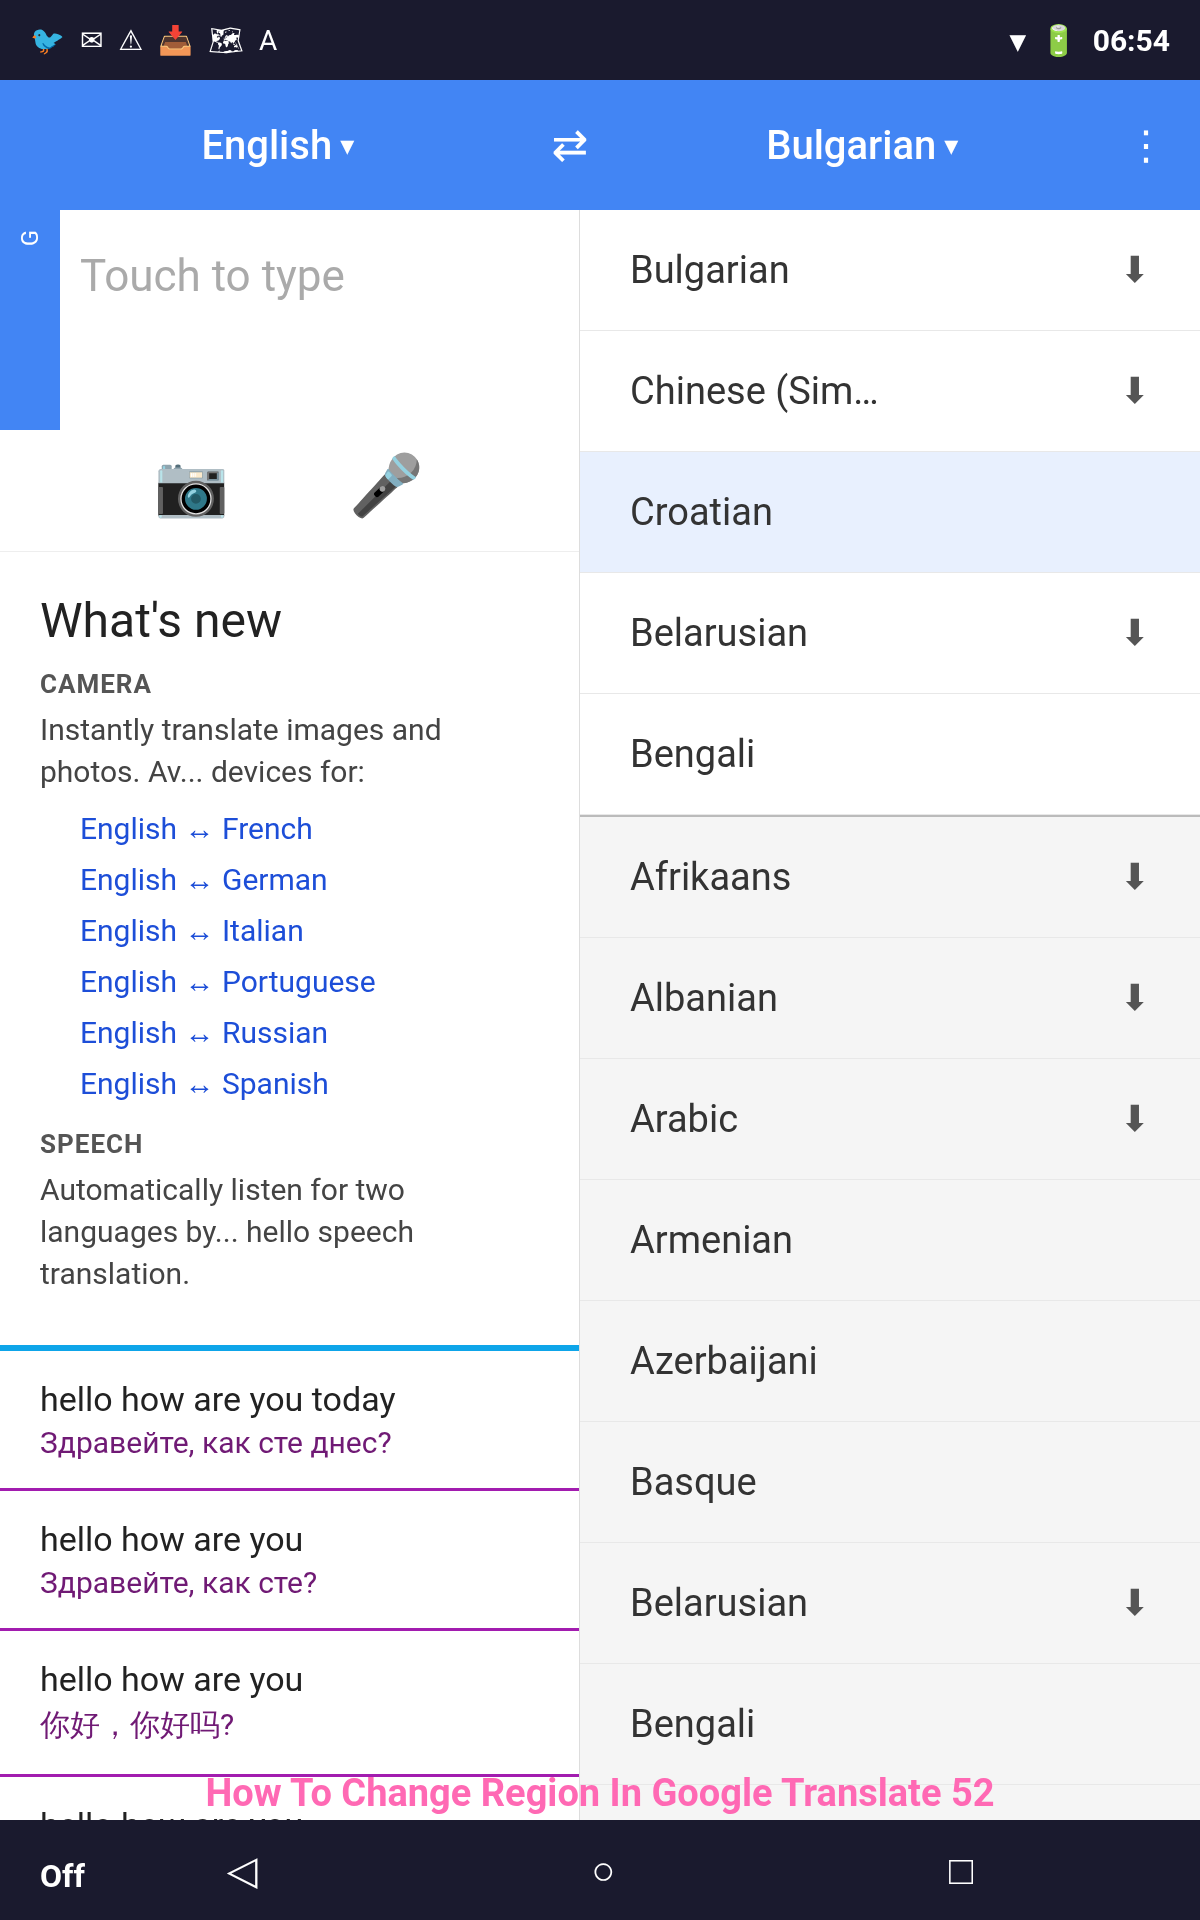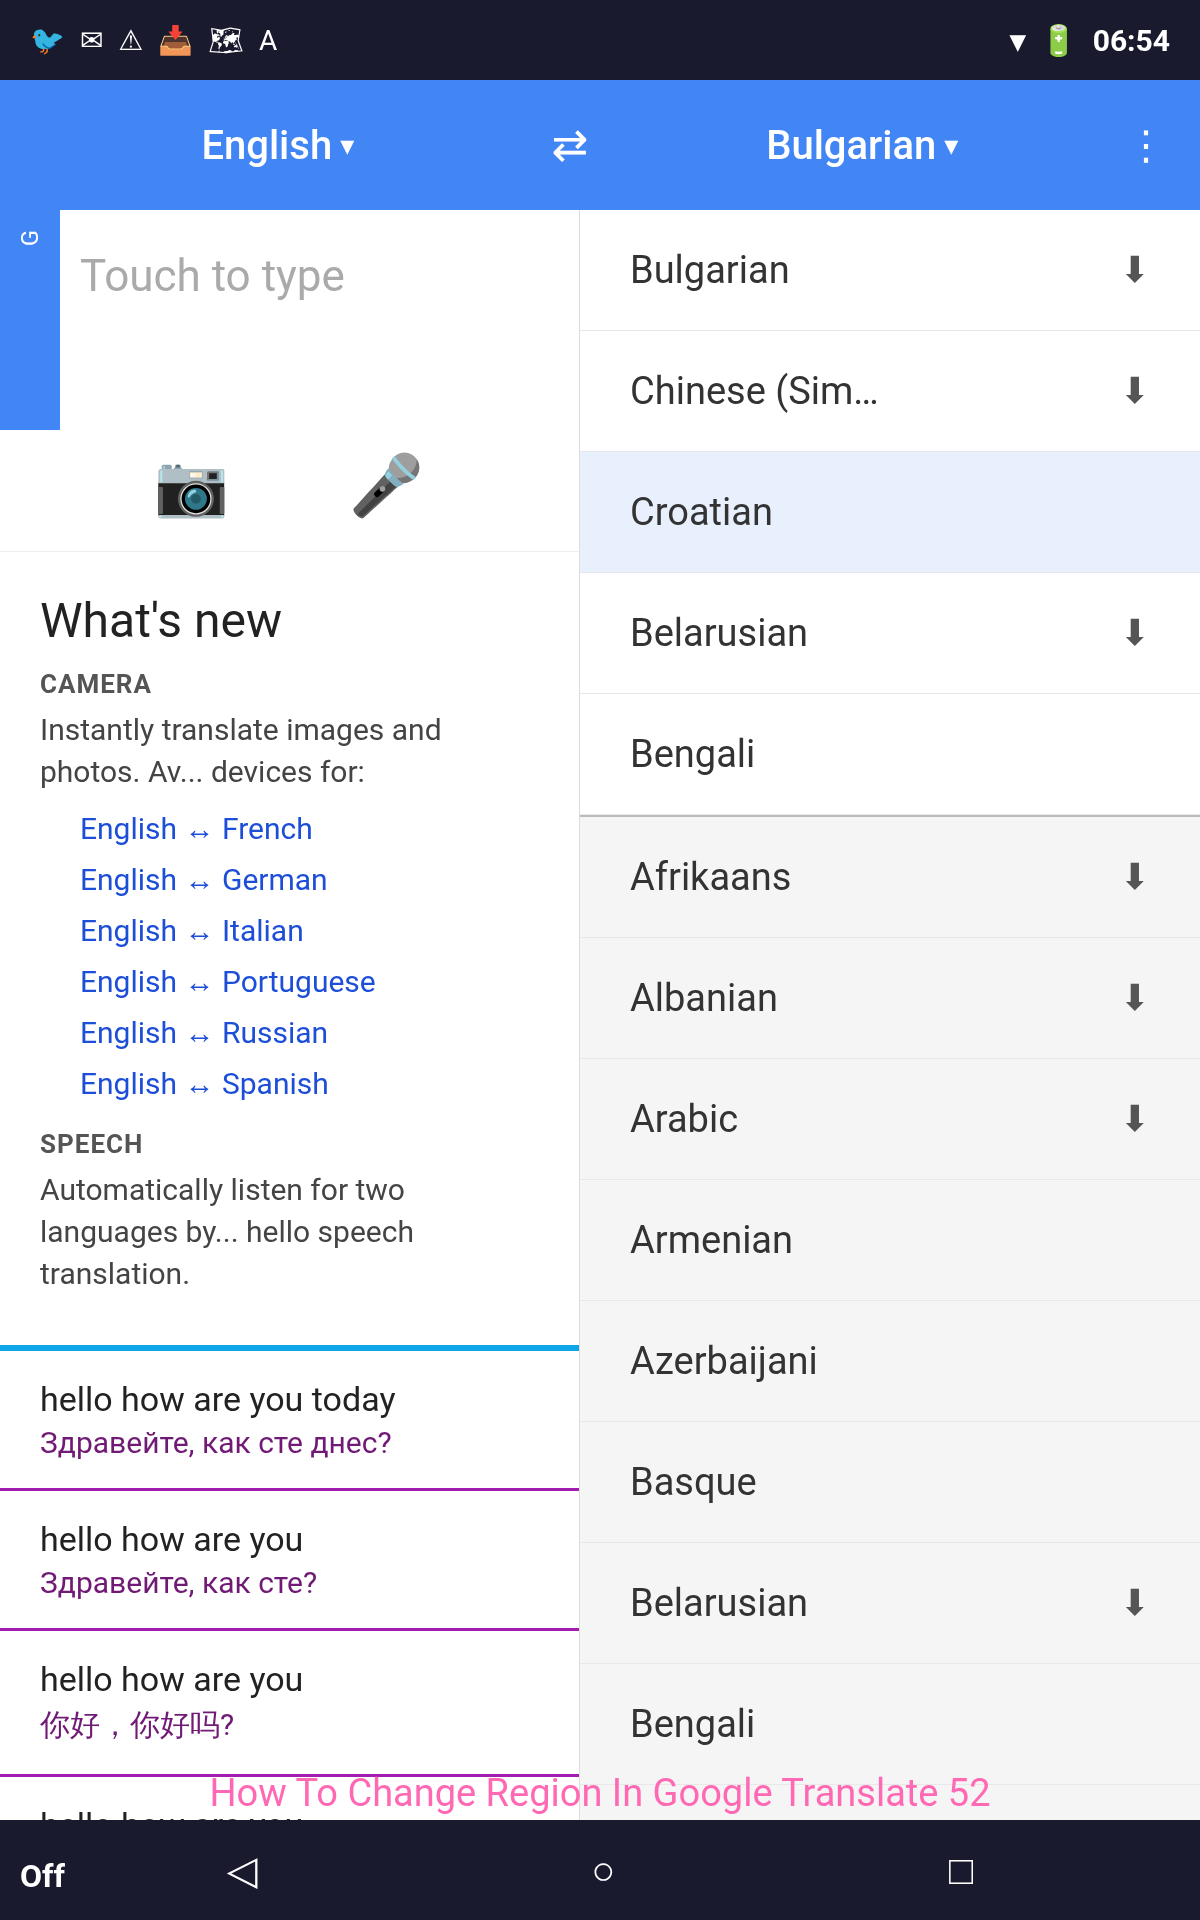--- a/index.html
+++ b/index.html
@@ -245,21 +245,21 @@
 
     
     .watermark {
       position: absolute;
       bottom: 105px;
       left: 0;
       right: 0;
       text-align: center;
       color: #ff69b4;
       font-size: 38px;
-      font-weight: normal;
+      font-weight: bold;
       z-index: 10;
       pointer-events: none;
     }
 
     
     .bottom-nav {
       position: absolute;
       bottom: 0;
       width: 100%;
       height: 100px;
@@ -274,20 +274,21 @@
       font-size: 40px;
       cursor: pointer;
       display: flex;
       align-items: center;
       justify-content: center;
     }
     .off-text {
       color: white;
       font-size: 32px;
       font-weight: bold;
+      margin-left: 20px;
     }
   </style>
 </head>
 <body>
 
 <div class="status-bar">
   <div class="status-icons-left">
     <span class="status-icon">🐦</span>
     <span class="status-icon">✉</span>
     <span class="status-icon">⚠</span>

